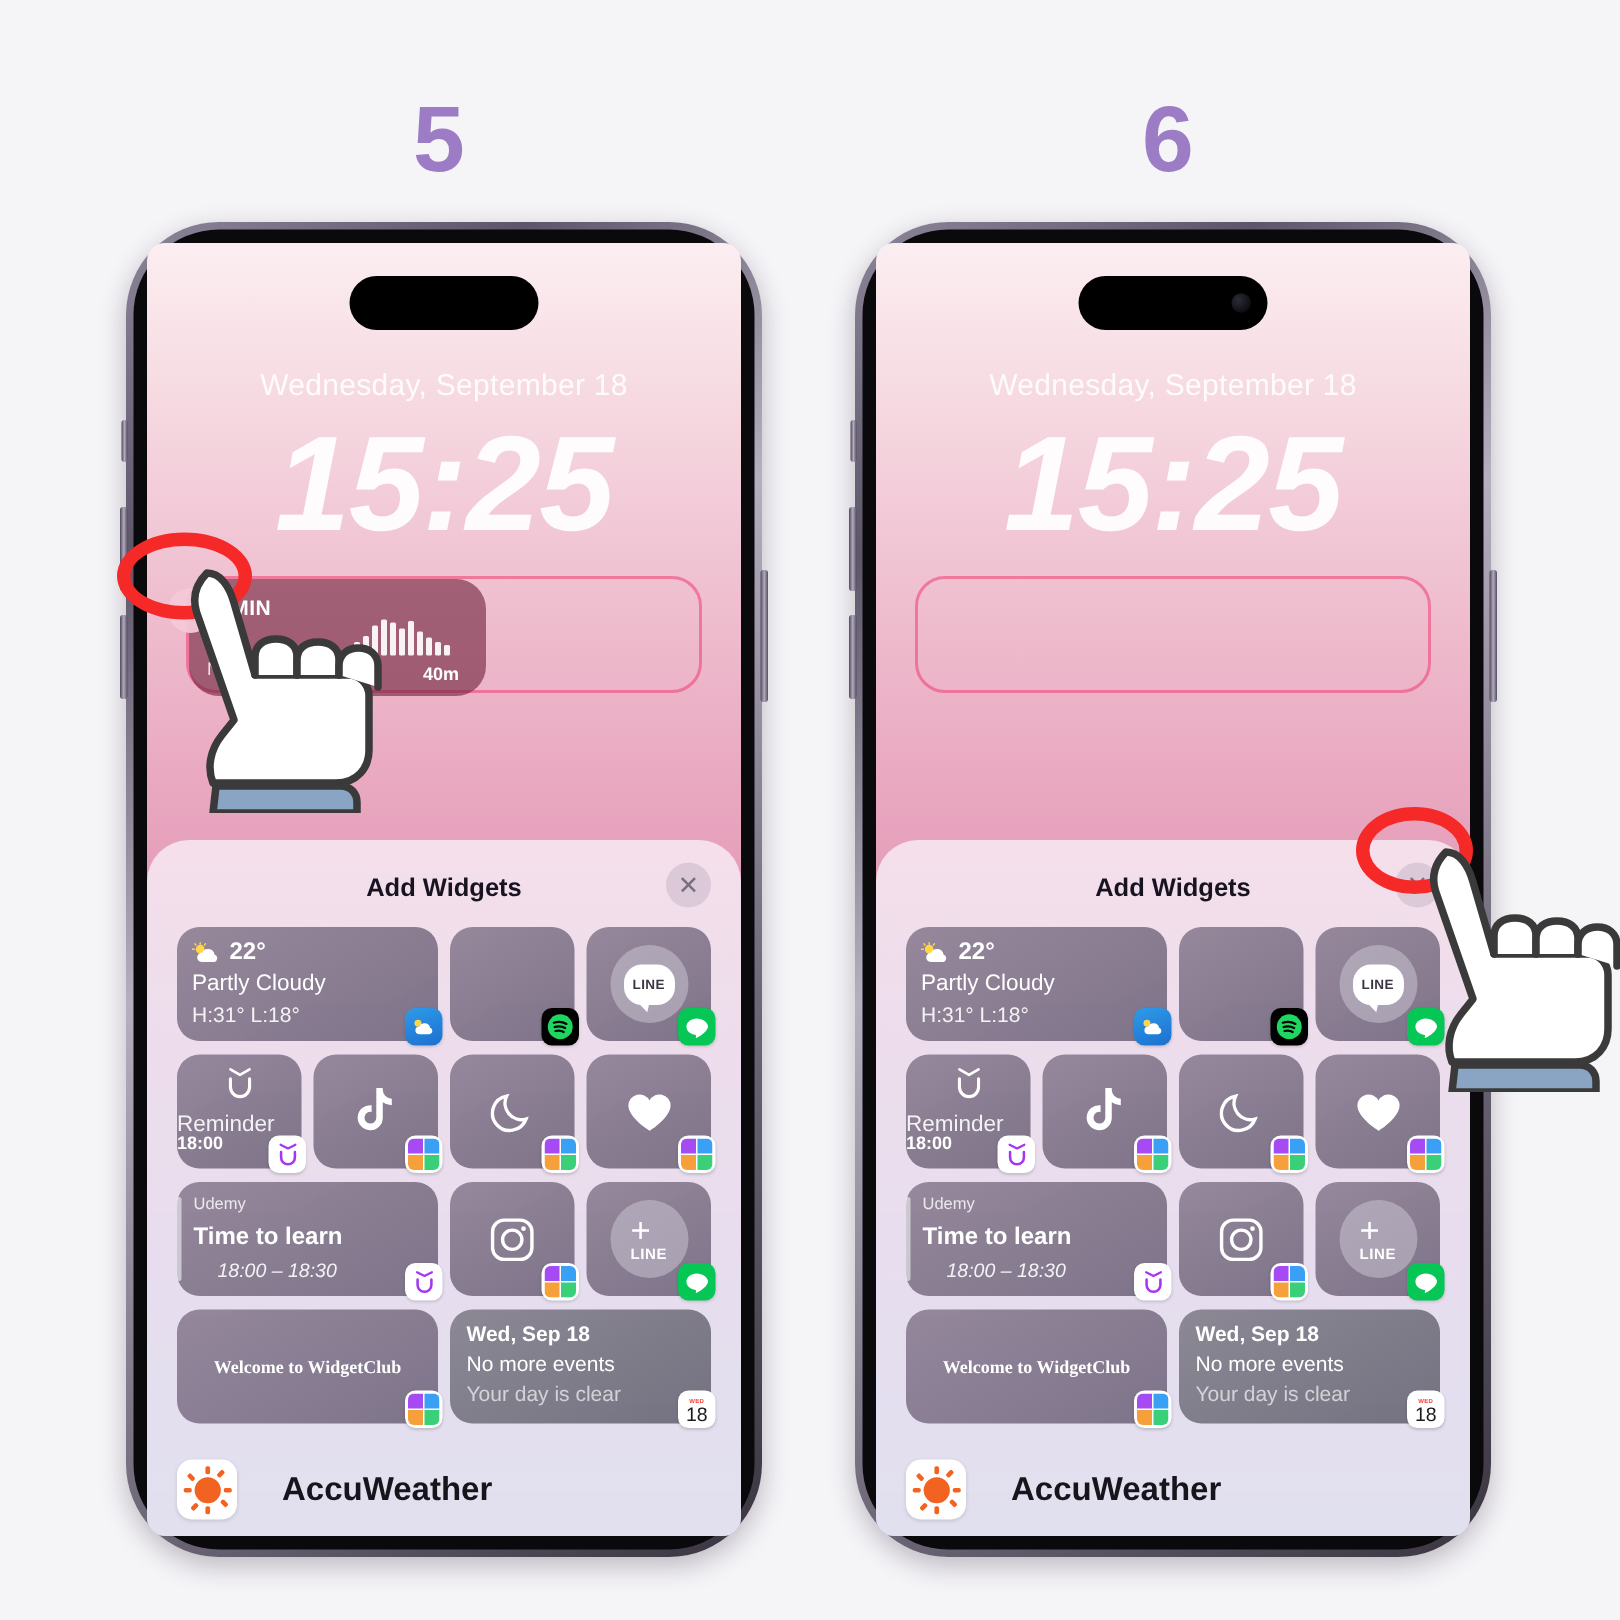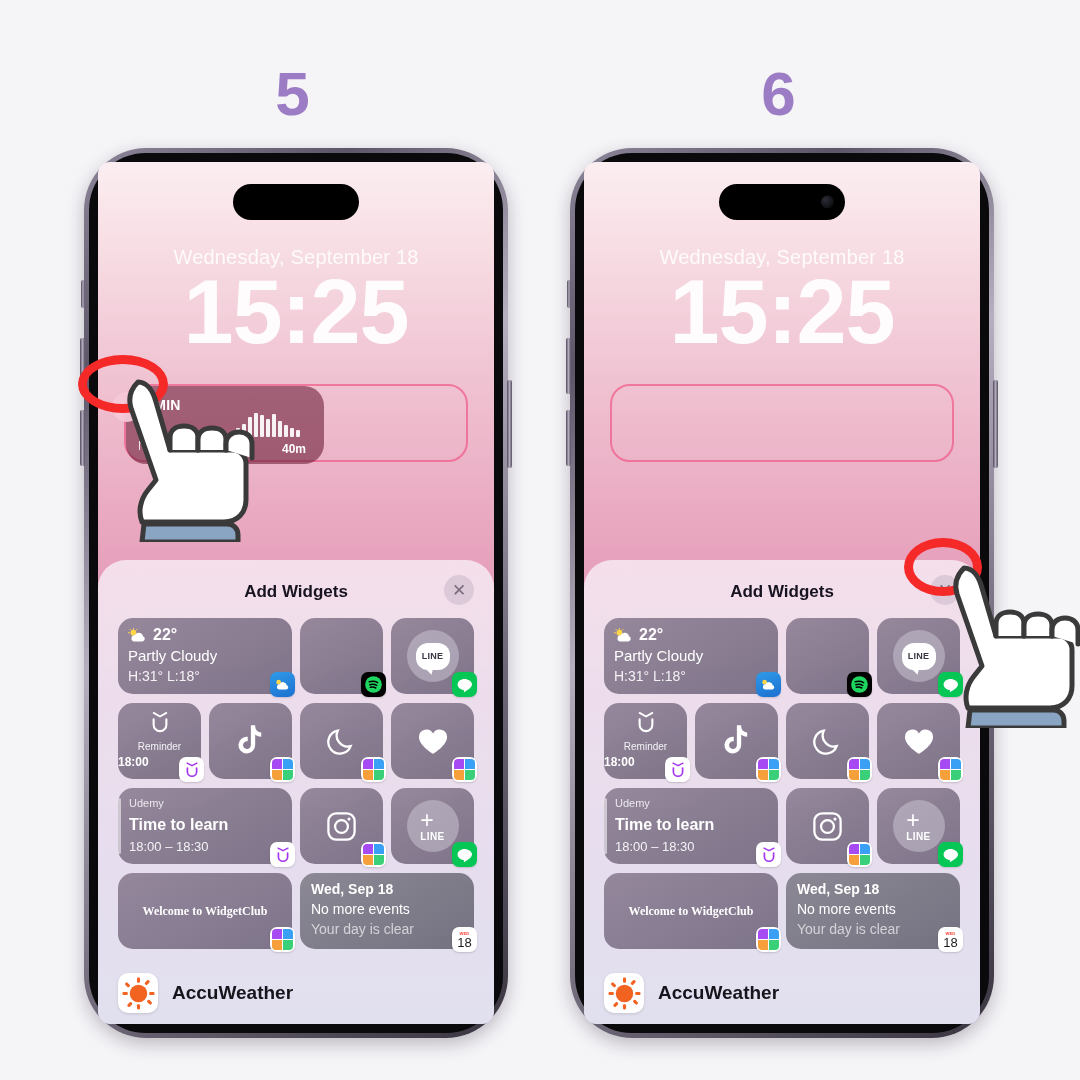--- a/index.html
+++ b/index.html
@@ -75,25 +75,26 @@
   }
 
   
   .lock-date {
     position: absolute; top: 84px; width: 100%;
     text-align: center;
     color: rgba(255,255,255,.88);
     font-size: 20px; font-weight: 500; letter-spacing: .2px;
   }
   .lock-time {
-    position: absolute; top: 101px; width: 100%;
+    position: absolute; top: 112px; width: 100%;
     text-align: center;
     color: rgba(255,255,255,.93);
     font-size: 90px; font-weight: 600; letter-spacing: -1px;
     line-height: 1.1;
+    font-style: italic;
   }
   .widget-slot {
     position: absolute; left: 26px; right: 26px; top: 222px;
     height: 78px; border-radius: 20px;
     border: 2px solid rgba(240,60,115,.55);
   }
   .slot-filled {
     position: absolute; left: 0; top: 0;
     width: 198px; height: 78px; border-radius: 20px;
     background: rgba(108,32,56,.60);
@@ -189,28 +190,28 @@
     content: ""; position: absolute; bottom: -5px; left: 9px;
     border-left: 6px solid transparent; border-right: 3px solid transparent;
     border-top: 8px solid #fff; transform: rotate(-8deg);
   }
   .plus-line { color: #fff; }
   .plus-line .p { font-size: 23px; font-weight: 300; line-height: .9; }
   .plus-line .l { font-size: 10px; font-weight: 700; letter-spacing: .4px; }
 
   
   .rm-ico { position: absolute; left: 50%; transform: translateX(-50%); top: 8px; }
-  .rm-t1 { position: absolute; left: 0; right: 0; top: 38px; text-align: center; color: rgba(255,255,255,.9); font-size: 10px; }
+  .rm-t1 { position: absolute; left: 0; right: 0; top: 38px; color: rgba(255,255,255,.9); font-size: 15px; }
   .rm-t2 { position: absolute; left: 0; right: 0; top: 52px; color: #fff; font-size: 12px; font-weight: 700; }
 
   
   .ud { position: absolute; left: 0; top: 10px; bottom: 10px; width: 3px; background: rgba(255,255,255,.55); border-radius: 2px; }
   .ud-l1 { position: absolute; left: 11px; top: 9px; color: rgba(255,255,255,.82); font-size: 11px; }
   .ud-l2 { position: absolute; left: 11px; top: 28px; color: #fff; font-size: 16px; font-weight: 700; }
-  .ud-l3 { position: absolute; left: 11px; top: 51px; color: rgba(255,255,255,.9); font-size: 13px; }
+  .ud-l3 { position: absolute; left: 27px; top: 51px; color: rgba(255,255,255,.9); font-size: 13px; font-style: italic; }
 
   
   .wel { position: absolute; inset: 0; display: flex; align-items: center; justify-content: center;
          color: #fff; font-size: 12px; font-weight: 700; font-family: "Liberation Serif", serif; }
 
   
   .cal-l1 { position: absolute; left: 11px; top: 8px; color: #fff; font-size: 14px; font-weight: 700; }
   .cal-l2 { position: absolute; left: 11px; top: 28px; color: #fff; font-size: 14px; }
   .cal-l3 { position: absolute; left: 11px; top: 48px; color: rgba(255,255,255,.65); font-size: 14px; }
   .cal-badge-top { font-size: 4px; font-weight: 700; color: #ff3b30; line-height: 1; margin-top: 2px; letter-spacing: .2px;}
@@ -219,21 +220,21 @@
   
   .sheet-footer {
     position: absolute; left: 0; right: 0; bottom: 0; height: 62px;
     display: flex; align-items: center; padding-left: 20px; gap: 14px;
   }
   .accu-icon {
     width: 40px; height: 40px; border-radius: 10px; background: #fff;
     display: flex; align-items: center; justify-content: center;
     box-shadow: 0 1px 3px rgba(0,0,0,.14);
   }
-  .accu-label { font-size: 19px; font-weight: 700; color: #17141c; }
+  .accu-label { font-size: 22px; font-weight: 700; color: #17141c; margin-left: 16px; }
 
   
   .hl-ring {
     position: absolute;
     border: 9px solid #f62929;
     border-radius: 50%;
     pointer-events: none;
   }
   .hl-ring.r1 { left: 78px; top: 355px; width: 90px; height: 58px; }
   .hl-ring.r2 { left: 904px; top: 538px; width: 78px; height: 58px; }

